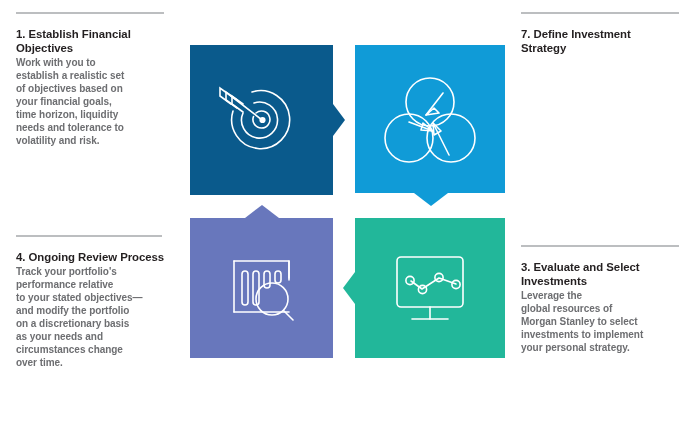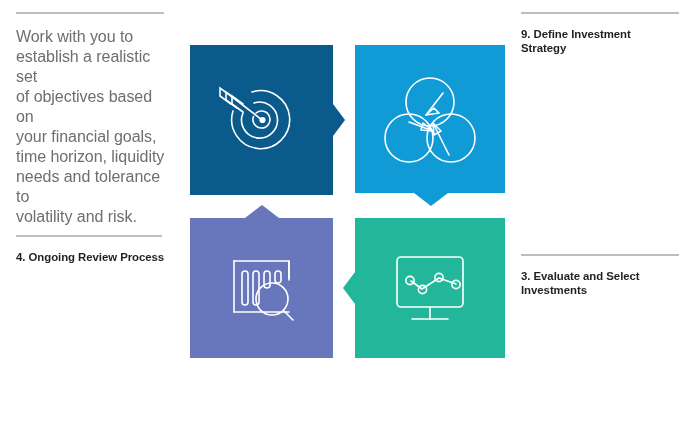--- a/index.html
+++ b/index.html
@@ -14,27 +14,27 @@
   
   .block { position: absolute; width: 150px; }
   .block .divider {
     height: 2px; background: #BCBEC0; width: 148px; margin-bottom: 13px;
   }
   .block .heading {
     font-size: 11.4px; font-weight: bold; color: #231F20;
     line-height: 14.2px; letter-spacing: -0.05px; margin-bottom: 1px;
   }
   .block .body {
-    font-size: 16px; color: #6D6E71; line-height: 20px;
-    letter-spacing: -0.05px; white-space: pre-line;
+    font-size: 10px; color: #6D6E71; line-height: 13px;
+    letter-spacing: -0.05px; white-space: pre-line; font-weight: bold;
   }
 
   #block-1 { left: 16px; top: 12px;  width: 152px; }
   #block-2 { left: 521px; top: 12px; width: 158px; }
-  #block-3 { left: 521px; top: 254px; width: 158px; }
+  #block-3 { left: 521px; top: 245px; width: 158px; }
   #block-4 { left: 16px; top: 235px; width: 150px; }
   #block-2 .divider, #block-3 .divider { width: 158px; }
   #block-4 .divider { width: 146px; }
 
   
   .tile { position: absolute; }
   .tile .sq { position: absolute; inset: 0; }
   .tile svg { position: absolute; inset: 0; width: 100%; height: 100%; }
 
   #tile-1 { left: 190px; top: 45px;  width: 143px; height: 150px; }
@@ -73,42 +73,56 @@
     border-bottom: 13px solid #6877BC;
   }
 </style>
 </head>
 <body>
 
 <div id="page">
 
   <div class="block" id="block-1">
     <div class="divider"></div>
+    <div class="heading">1. Establish Financial Objectives</div>
     <div class="body">Work with you to
 establish a realistic set
 of objectives based on
 your financial goals,
 time horizon, liquidity
 needs and tolerance to
 volatility and risk.</div>
   </div>
 
   <div class="block" id="block-2">
     <div class="divider"></div>
-    <div class="heading">9. Define Investment Strategy</div>
+    <div class="heading">7. Define Investment Strategy</div>
   </div>
 
   <div class="block" id="block-3">
     <div class="divider"></div>
     <div class="heading">3. Evaluate and Select Investments</div>
+    <div class="body">Leverage the
+global resources of
+Morgan Stanley to select
+investments to implement
+your personal strategy.</div>
   </div>
 
   <div class="block" id="block-4">
     <div class="divider"></div>
     <div class="heading">4. Ongoing Review Process</div>
+    <div class="body">Track your portfolio's
+performance relative
+to your stated objectives—
+and modify the portfolio
+on a discretionary basis
+as your needs and
+circumstances change
+over time.</div>
   </div>
 
   <div class="tile" id="tile-1">
     <div class="sq" style="background:#0A5A8C"></div>
     <svg viewBox="0 0 143 150">
       <g fill="none" stroke="#FFFFFF" stroke-width="1.6" stroke-linecap="round">
         <path d="M62 47 A 29 29 0 1 1 43 66"></path>
         <path d="M64 58 A 18 18 0 1 1 53 68"></path>
         <path d="M66 68 A 8.5 8.5 0 1 1 63.5 71.5"></path>
         <line x1="72" y1="75" x2="41" y2="51"></line>

